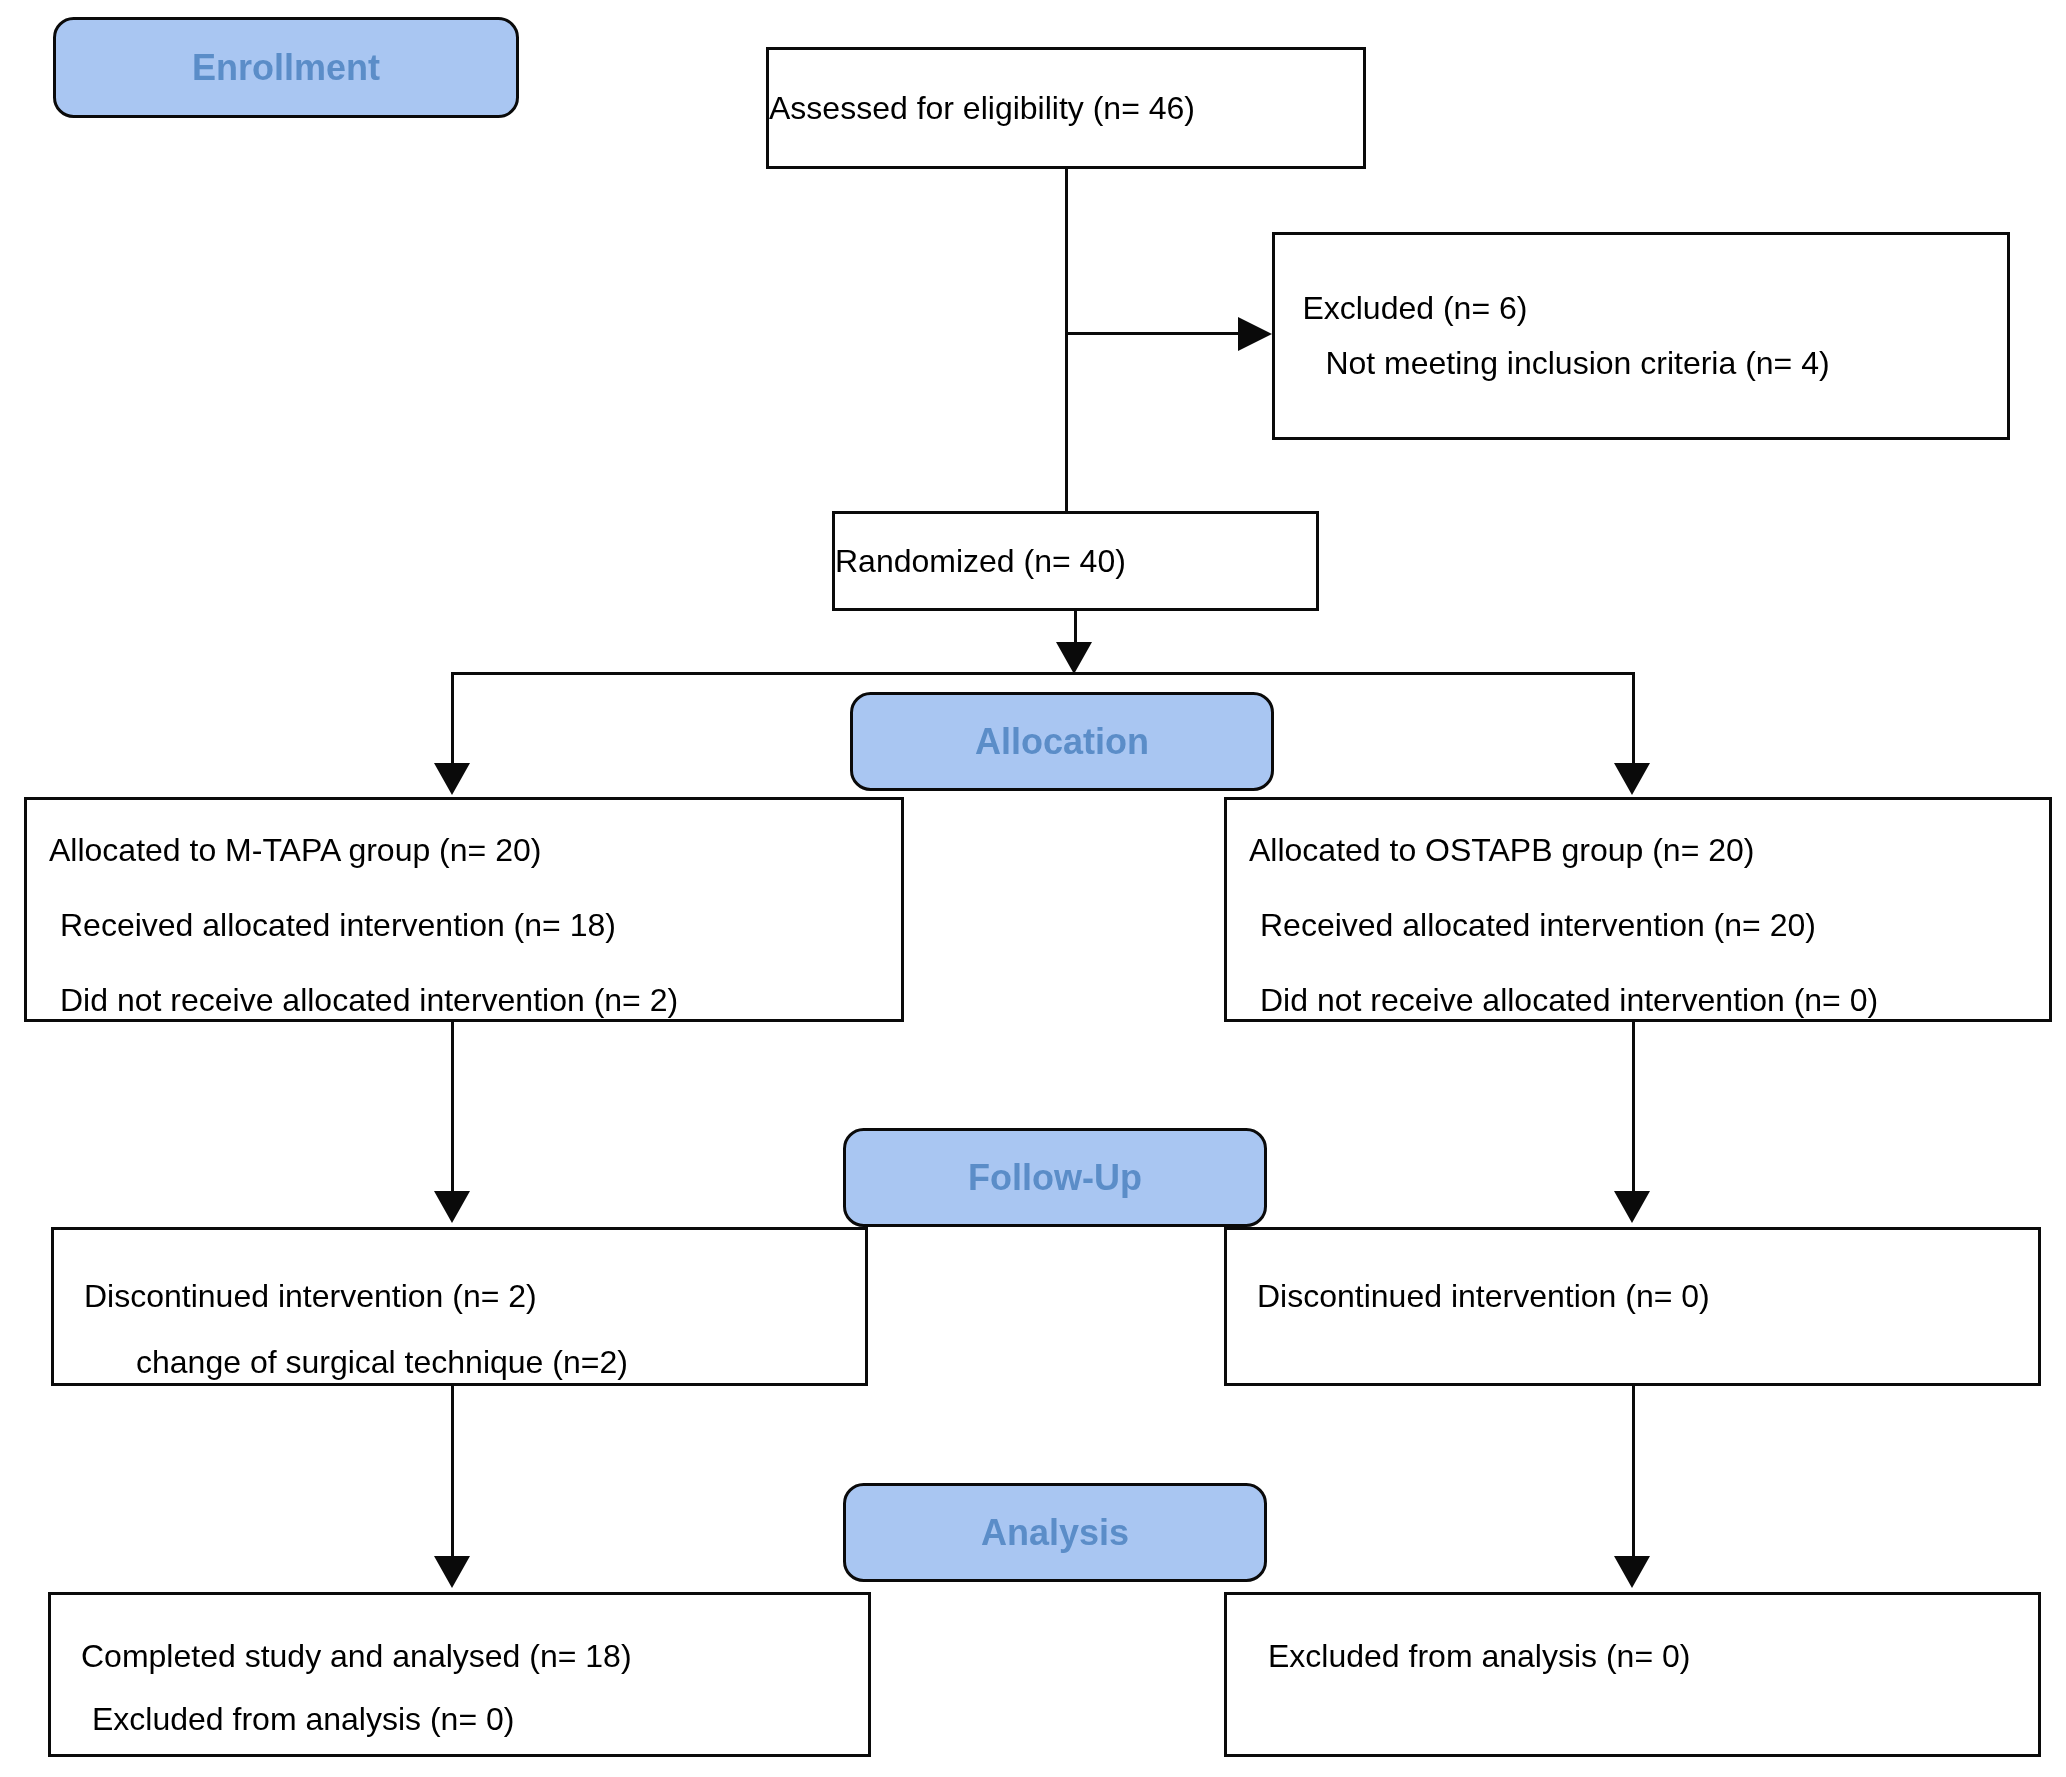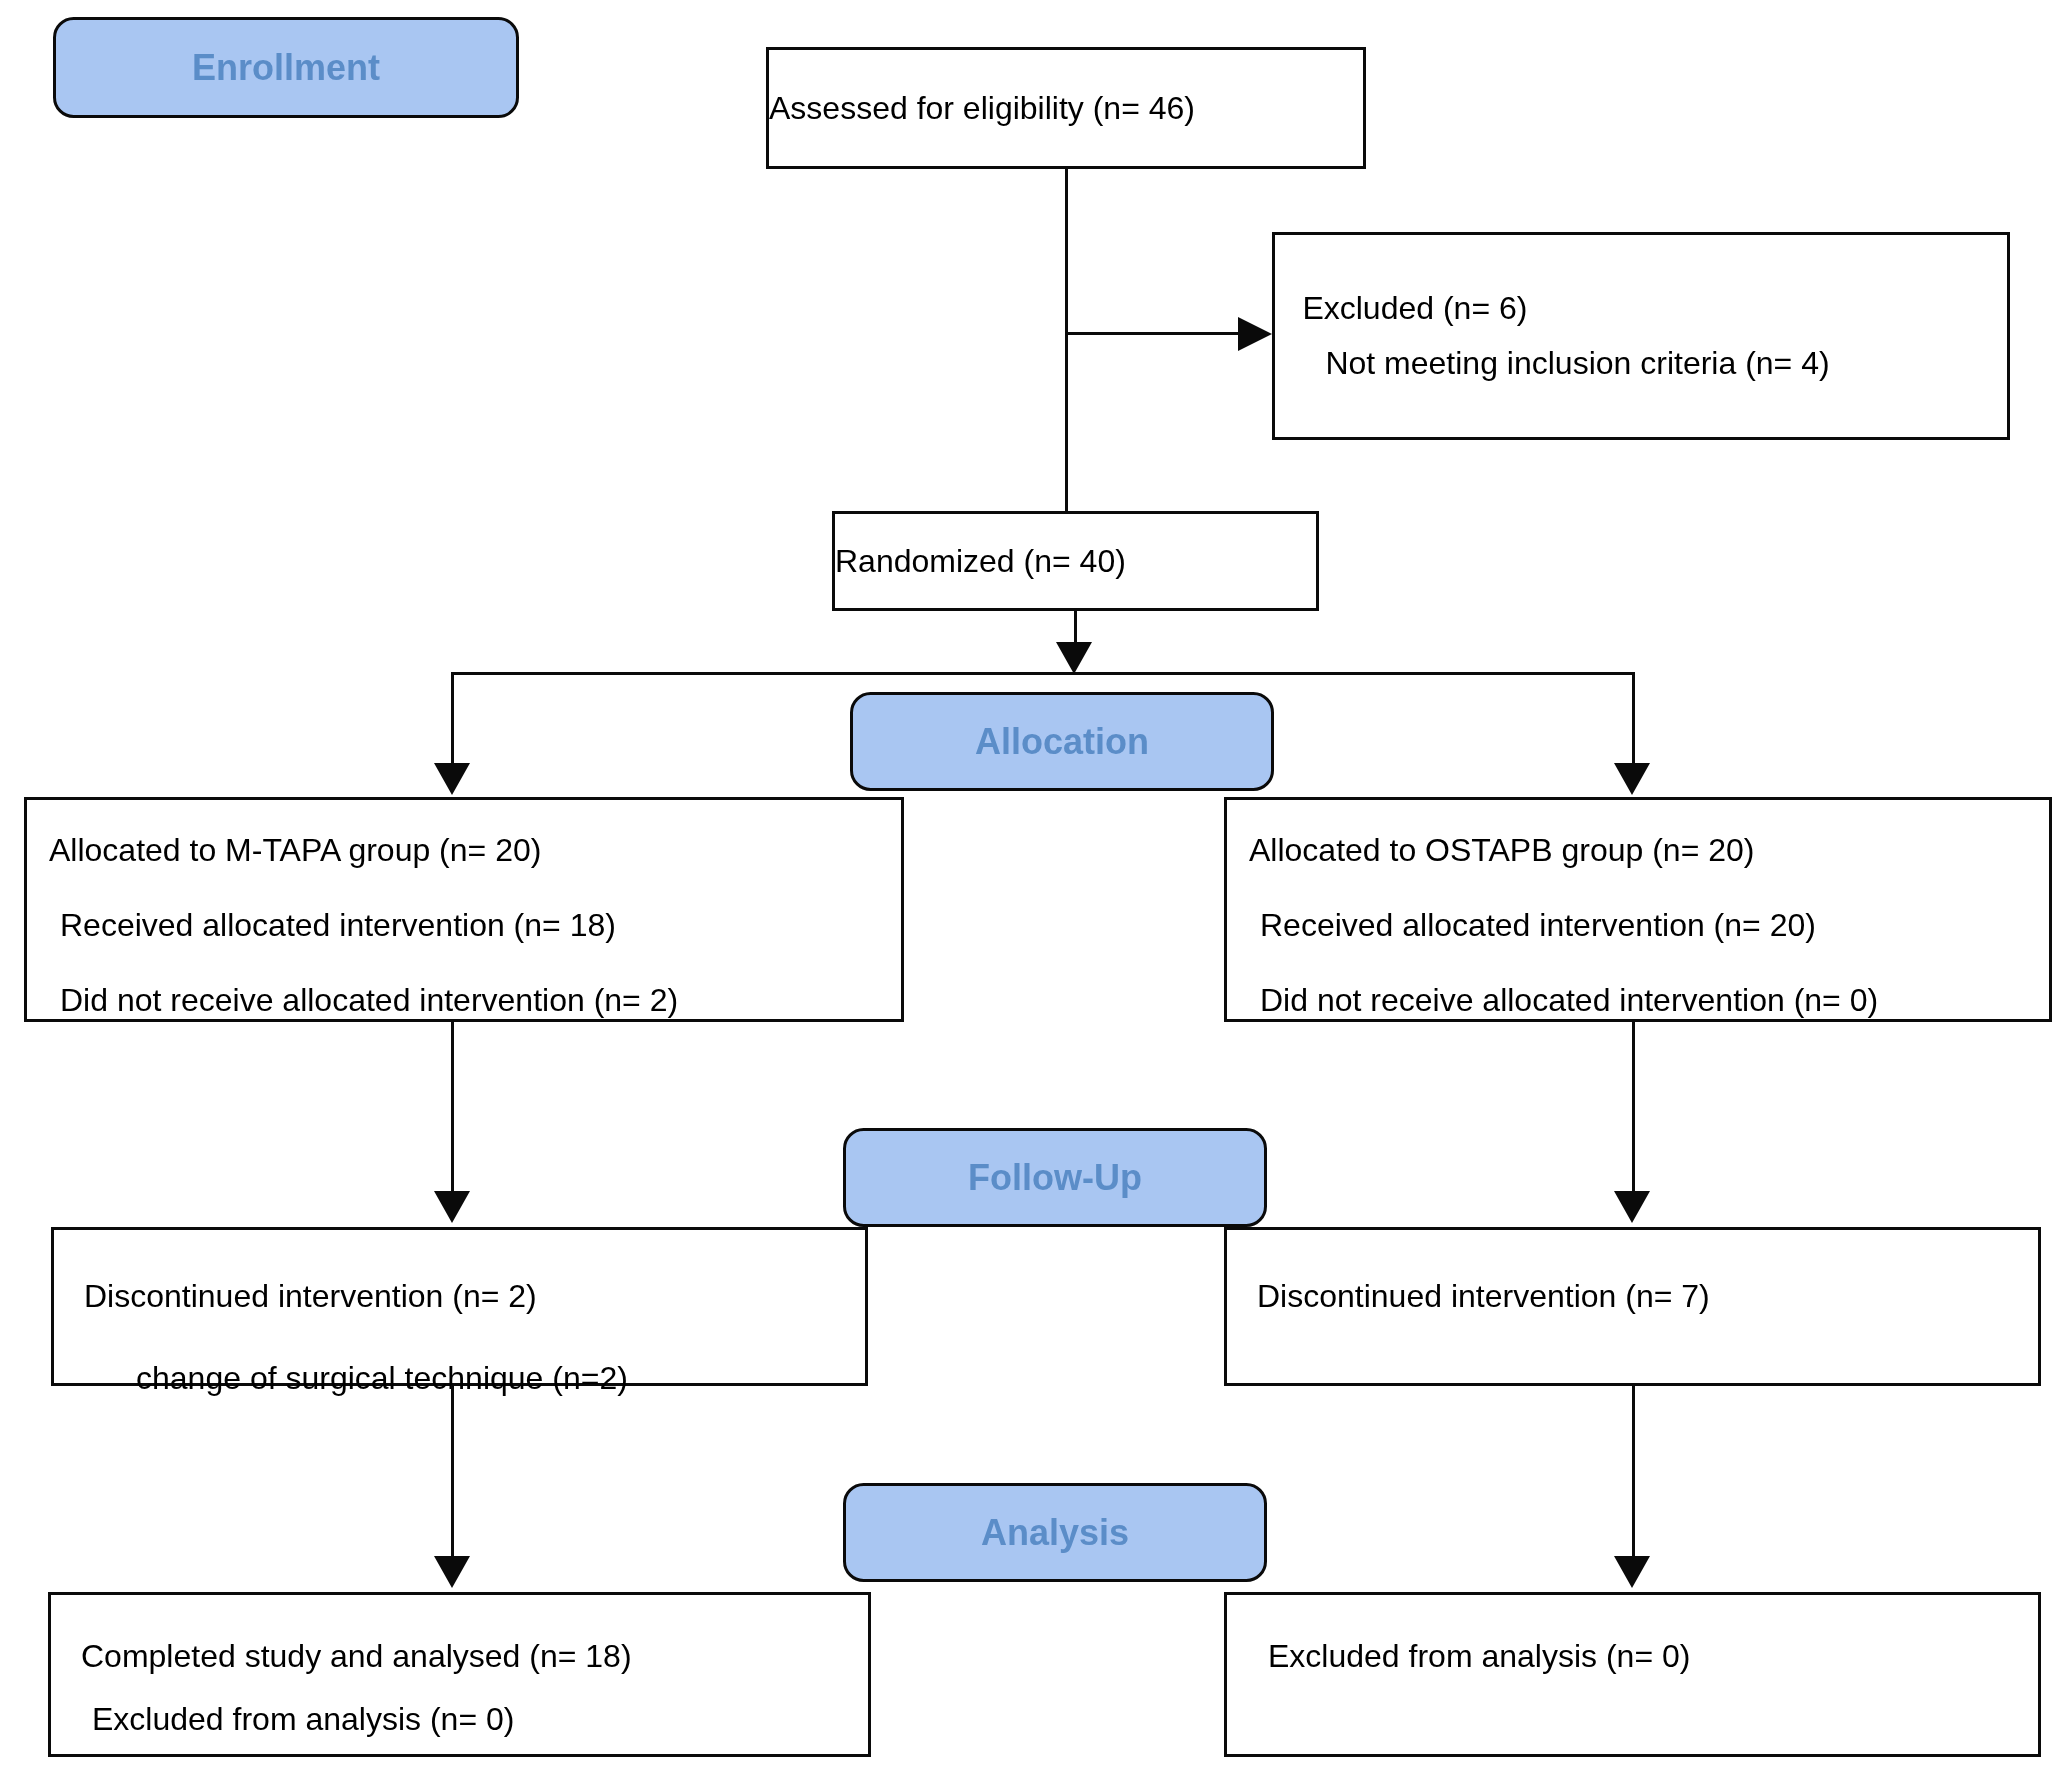--- a/index.html
+++ b/index.html
@@ -110,27 +110,27 @@
     <div class="line indent-sm">Received allocated intervention (n= 18)</div>
     <div class="line indent-sm">Did not receive allocated intervention (n= 2)</div>
   </div>
 
   <div class="box" style="left:1224px; top:797px; width:828px; height:225px; padding:32px 0 0 22px; gap:38px;">
     <div class="line">Allocated to OSTAPB group (n= 20)</div>
     <div class="line indent-sm">Received allocated intervention (n= 20)</div>
     <div class="line indent-sm">Did not receive allocated intervention (n= 0)</div>
   </div>
 
-  <div class="box" style="left:51px; top:1227px; width:817px; height:159px; padding:48px 0 0 30px; gap:45px;">
+  <div class="box" style="left:51px; top:1227px; width:817px; height:159px; padding:48px 0 0 30px; gap:29px;">
     <div class="line">Discontinued intervention (n= 2)</div>
     <div class="line indent-lg">change of surgical technique (n=2)</div>
   </div>
 
   <div class="box" style="left:1224px; top:1227px; width:817px; height:159px; padding:48px 0 0 30px;">
-    <div class="line">Discontinued intervention (n= 7)</div>
+    <div class="line">Discontinued intervention (n= 0)</div>
   </div>
 
   <div class="box" style="left:48px; top:1592px; width:823px; height:165px; padding:43px 0 0 30px; gap:26px;">
     <div class="line">Completed study and analysed (n= 18)</div>
     <div class="line indent-sm">Excluded from analysis (n= 0)</div>
   </div>
 
   <div class="box" style="left:1224px; top:1592px; width:817px; height:165px; padding:43px 0 0 30px; gap:26px;">
     <div class="line indent-sm">Excluded from analysis (n= 0)</div>
   </div>

